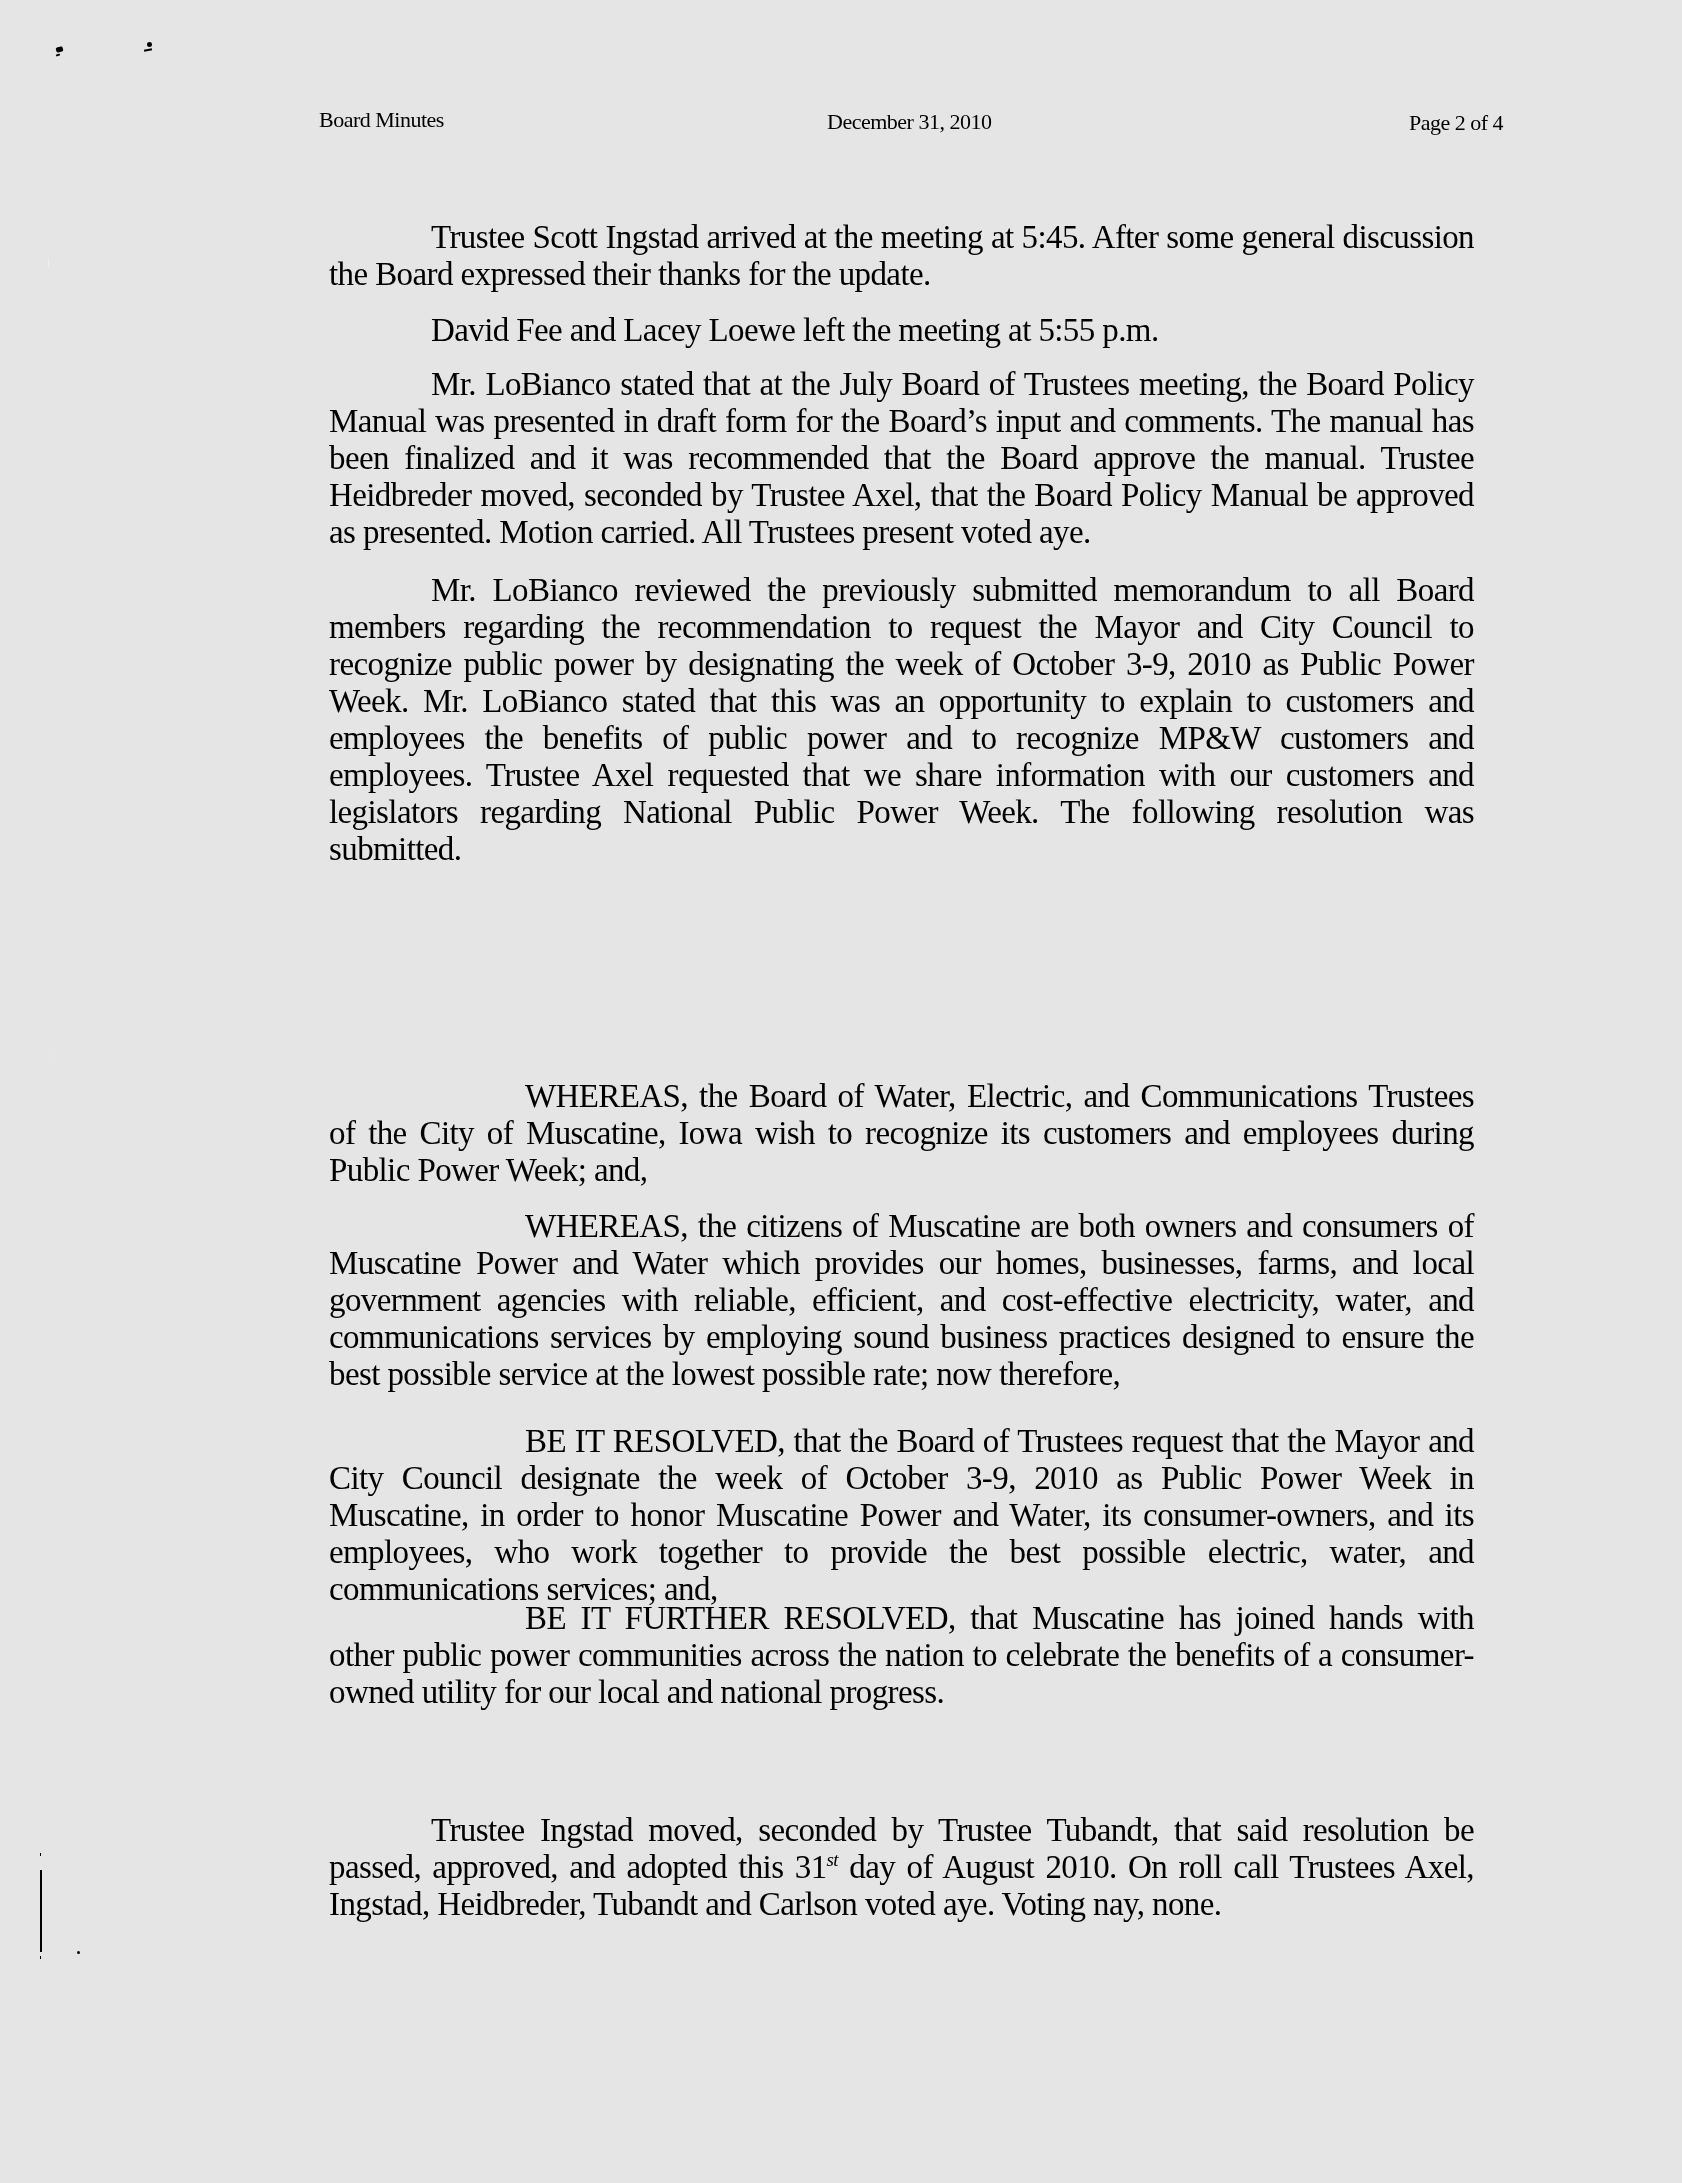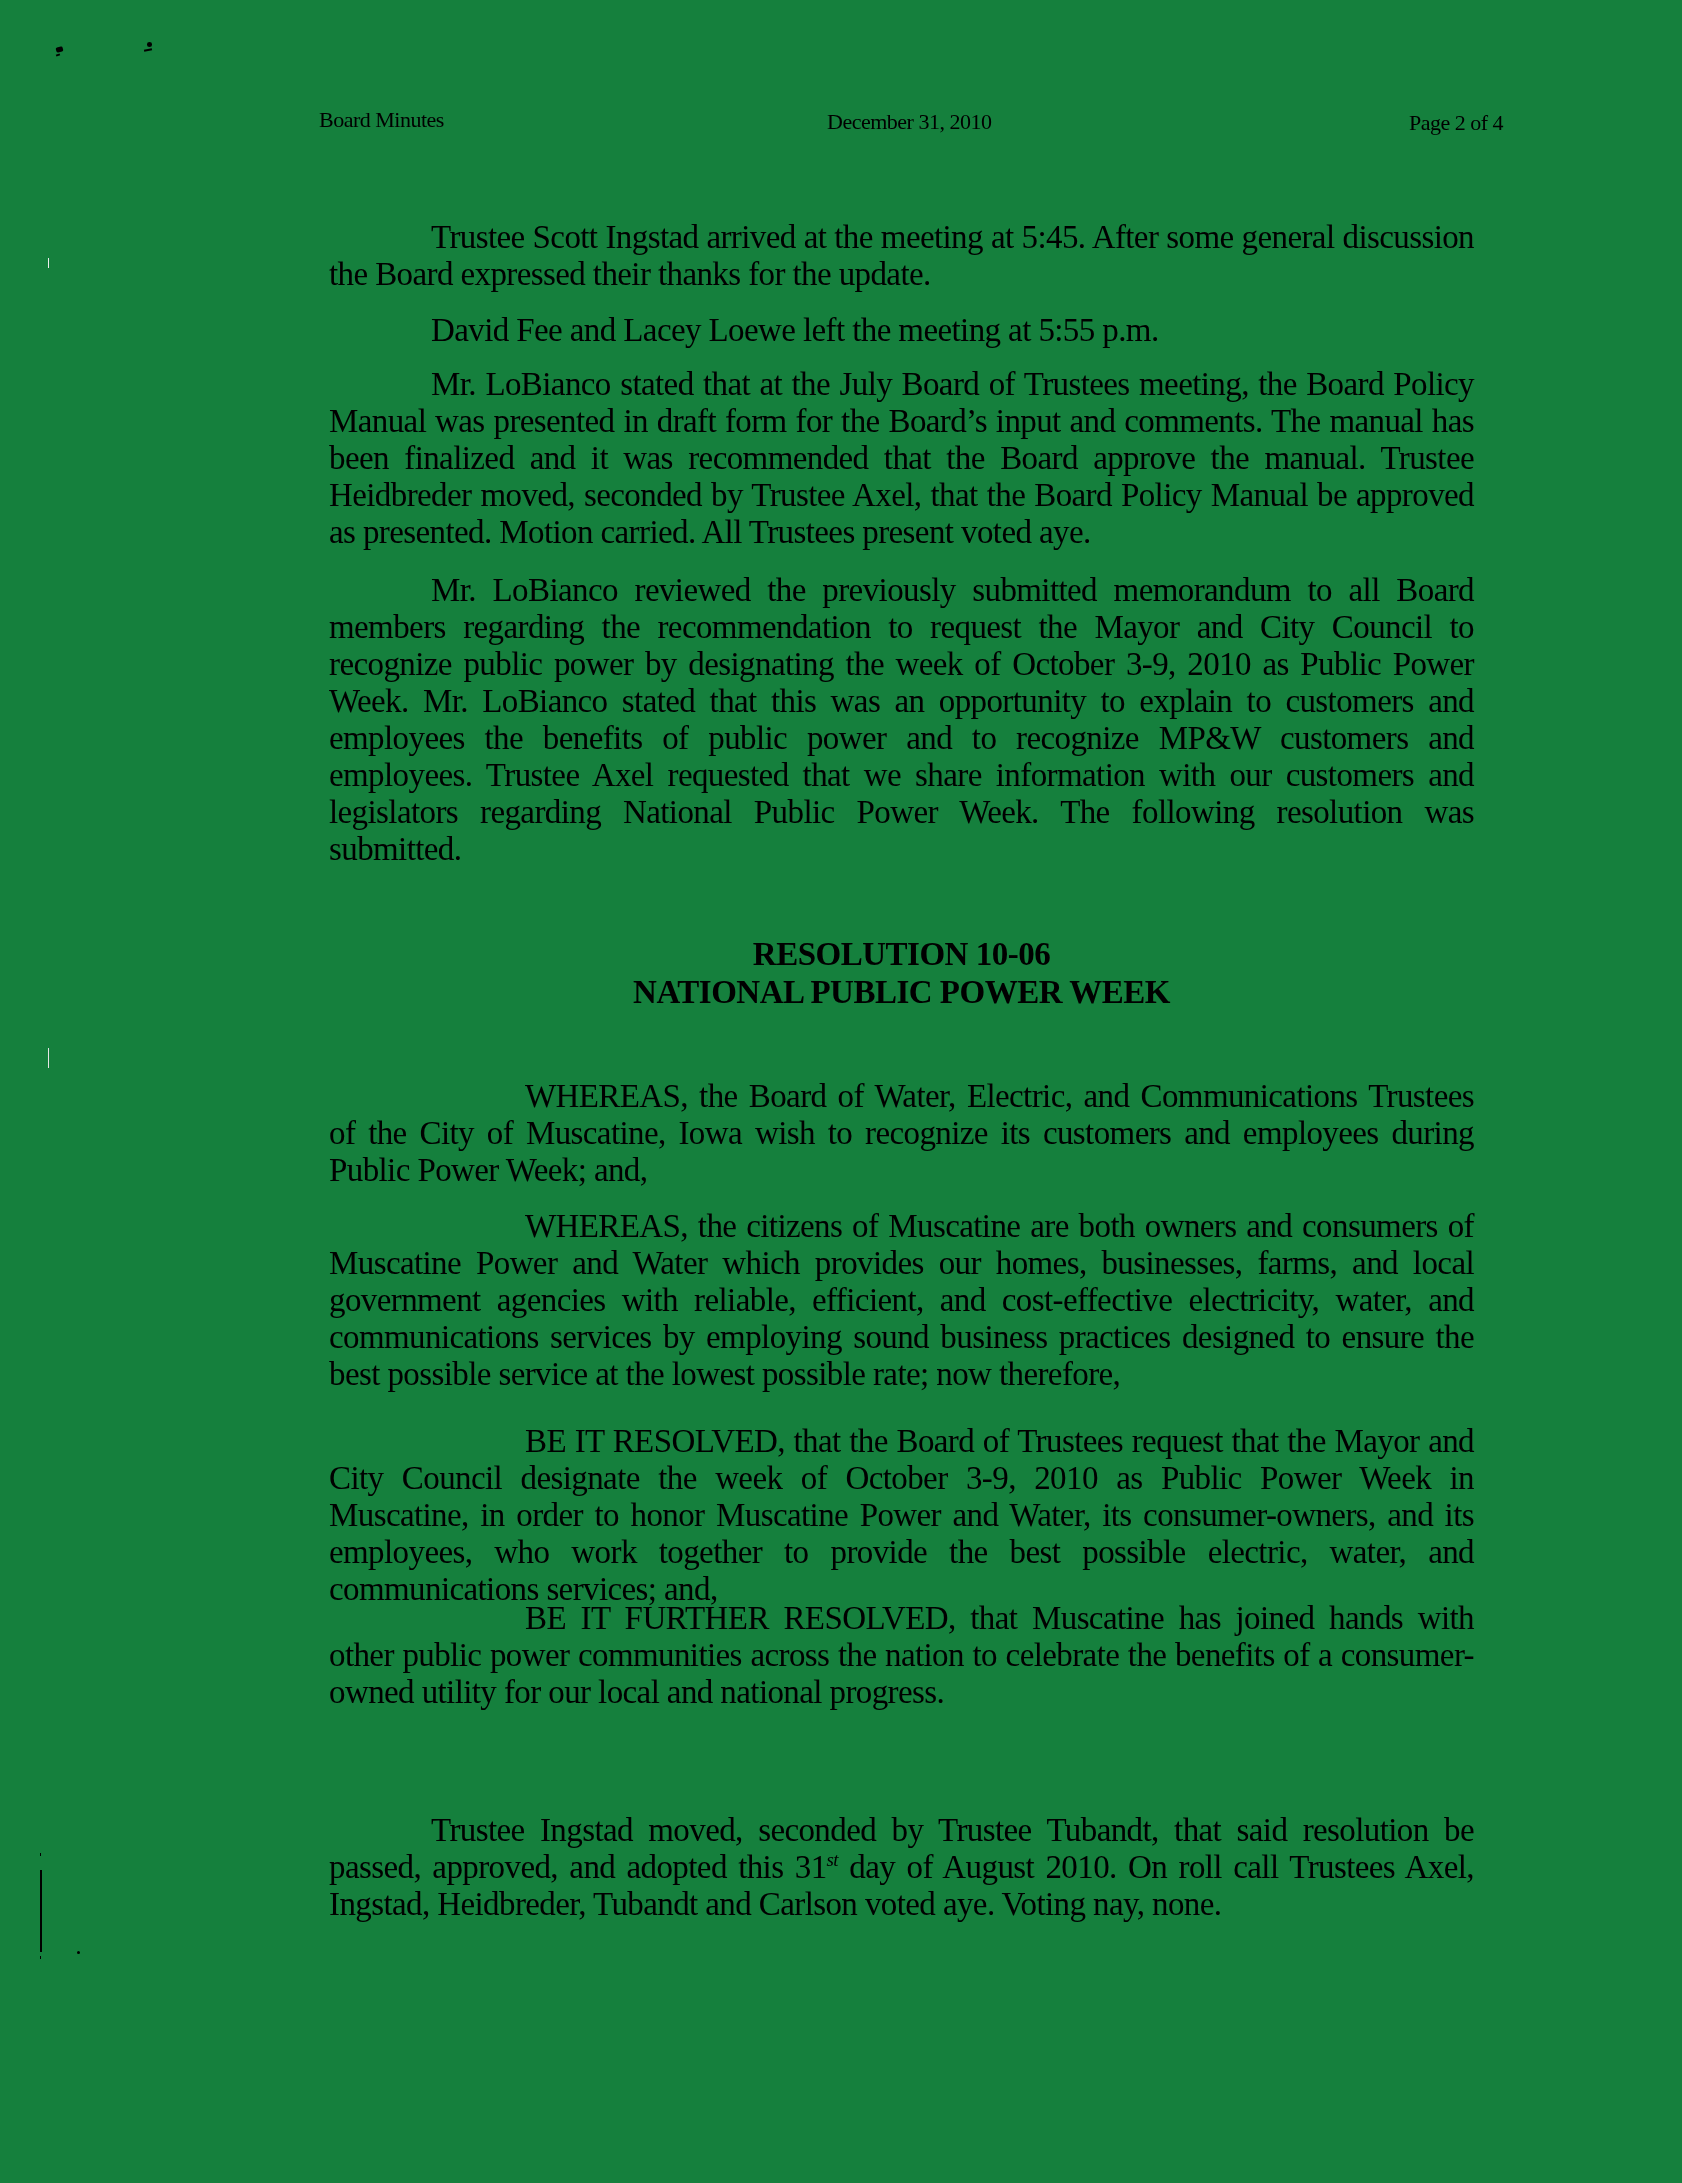--- a/index.html
+++ b/index.html
@@ -13,21 +13,21 @@
       position: relative;
       overflow: hidden;
       font-family: "Liberation Serif", "DejaVu Serif", serif;
       color: #000000;
     }
     .page {
       position: absolute;
       left: 0; top: 0;
       width: 1682px;
       height: 2183px;
-      background: #15803d;
+      background: #e5e5e5;
     }
     .header {
       position: absolute;
       top: 105px;
       left: 319px;
       width: 1184px;
       height: 30px;
       font-size: 22px;
       line-height: 30px;
       letter-spacing: -0.5px;
@@ -112,24 +112,20 @@
   </div>
 
   <div class="body" style="top:354px;">
     <p class="para">Mr. LoBianco stated that at the July Board of Trustees meeting, the Board Policy Manual was presented in draft form for the Board’s input and comments.  The manual has been finalized and it was recommended that the Board approve the manual. Trustee Heidbreder moved, seconded by Trustee Axel, that the Board Policy Manual be approved as presented.  Motion carried.  All Trustees present voted aye.</p>
   </div>
 
   <div class="body" style="top:560px;">
     <p class="para">Mr. LoBianco reviewed the previously submitted memorandum to all Board members regarding the recommendation to request the Mayor and City Council to recognize public power by designating the week of October 3-9, 2010 as Public Power Week.  Mr. LoBianco stated that this was an opportunity to explain to customers and employees the benefits of public power and to recognize MP&amp;W customers and employees.  Trustee Axel requested that we share information with our customers and legislators regarding National Public Power Week.  The following resolution was submitted.</p>
   </div>
 
-  <div class="title-block" style="top:935px;">
-    <div>RESOLUTION 10-06</div>
-    <div>NATIONAL PUBLIC POWER WEEK</div>
-  </div>
 
   <div class="body" style="top:1066px;">
     <p class="para res">WHEREAS, the Board of Water, Electric, and Communications Trustees of the City of Muscatine, Iowa wish to recognize its customers and employees during Public Power Week; and,</p>
   </div>
 
   <div class="body" style="top:1196px;">
     <p class="para res">WHEREAS, the citizens of Muscatine are both owners and consumers of Muscatine Power and Water which provides our homes, businesses, farms, and local government agencies with reliable, efficient, and cost-effective electricity, water, and communications services by employing sound business practices designed to ensure the best possible service at the lowest possible rate; now therefore,</p>
   </div>
 
   <div class="body" style="top:1411px;">

